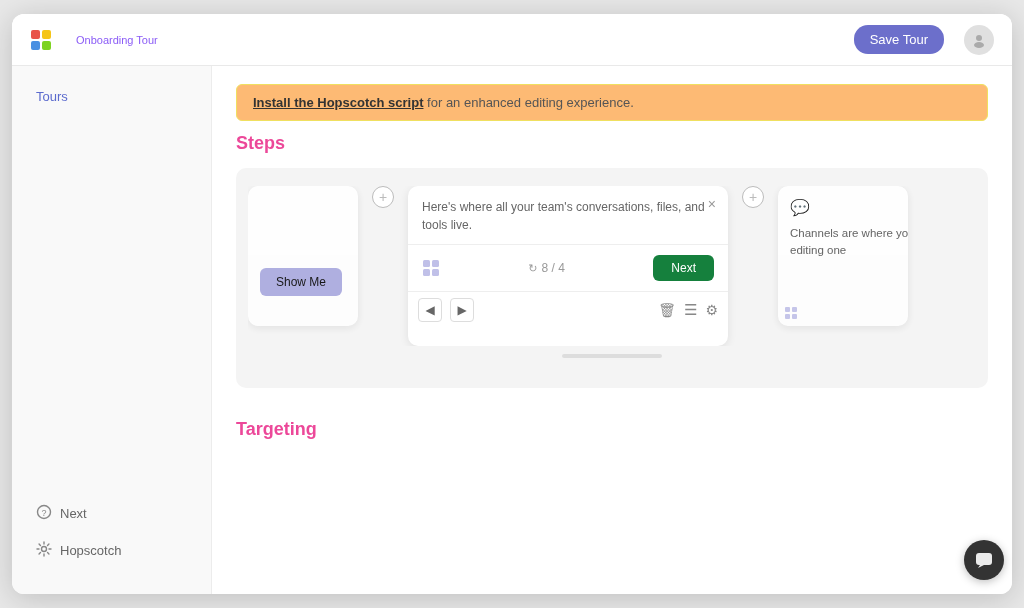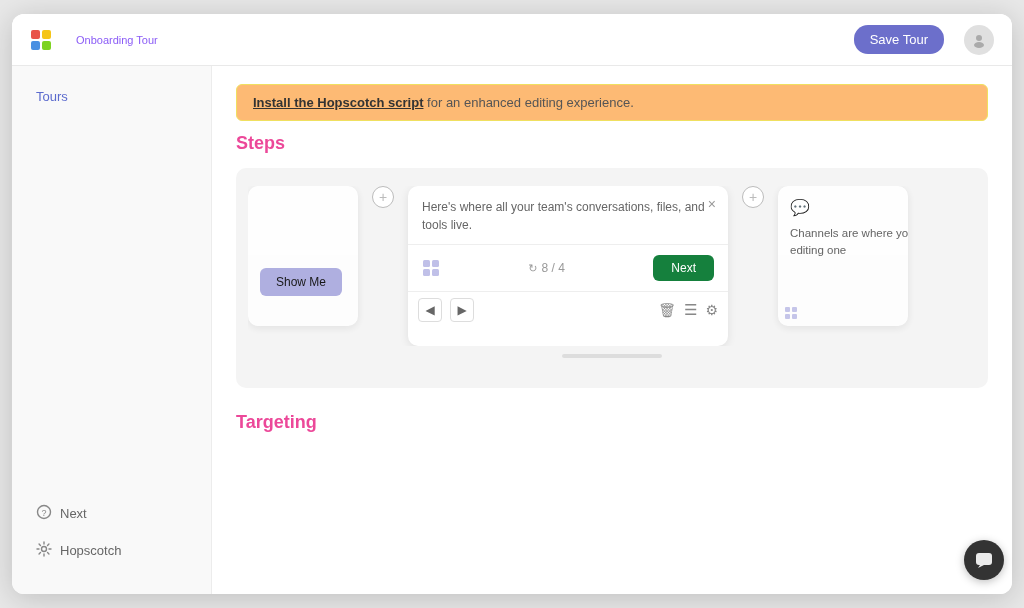--- a/index.html
+++ b/index.html
@@ -272,21 +272,21 @@
       width: 100px;
       height: 4px;
       background: #ddd;
       border-radius: 2px;
     }
     
     .targeting-section {
       display: flex;
       align-items: center;
       justify-content: space-between;
-      margin-top: 24px;
+      margin-top: 31px;
     }
     
     .chat-bubble {
       position: fixed;
       bottom: 28px; right: 20px;
       width: 40px; height: 40px;
       background: #333;
       border-radius: 50%;
       display: flex; align-items: center; justify-content: center;
       cursor: pointer;

